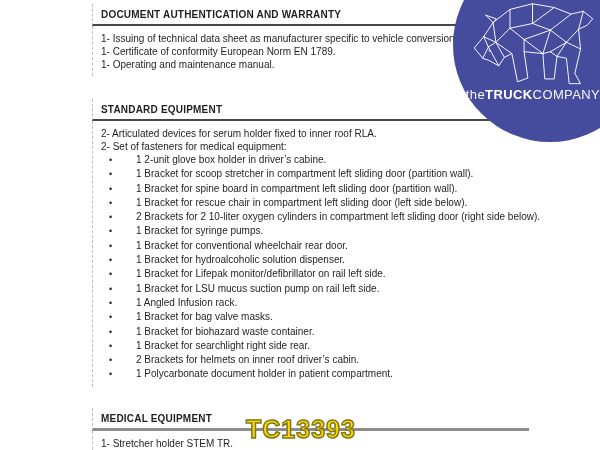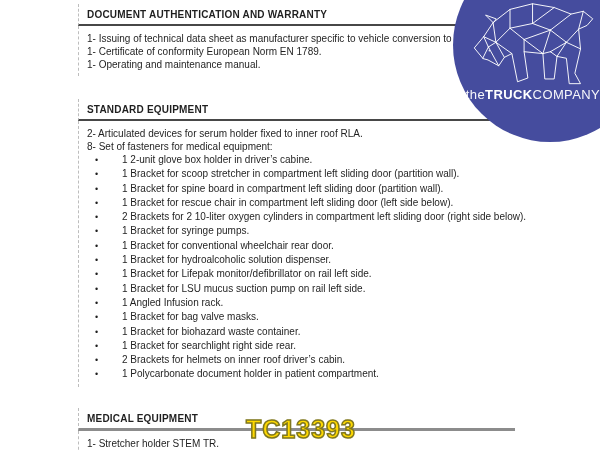--- a/index.html
+++ b/index.html
@@ -5,21 +5,21 @@
   html,body{margin:0;padding:0;}
   body{
     width:600px;height:450px;overflow:hidden;position:relative;
     background:#ffffff;
     font-family:"Liberation Sans",sans-serif;
     color:#1f1f1f;
   }
   .page{position:absolute;inset:0;}
 
   
-  .sec{position:absolute;left:78px;width:437px;}
+  .sec{position:absolute;left:92px;width:437px;}
   .sec-head{
     font-size:10px;font-weight:bold;letter-spacing:.2px;
     padding:5px 0 4px 8px;
     border-left:1px dashed #bdbdbd;
     border-bottom:2px solid #474747;
     white-space:nowrap;
   }
   .sec-head.gray-rule{border-bottom:3px solid #8c8c8c;}
   .sec-body{
     border-left:1px dashed #bdbdbd;
@@ -73,21 +73,21 @@
         </div>
     </div>
   </section>
 
   <section class="sec" style="top:99px">
     <div class="sec-head">STANDARD EQUIPMENT</div>
     <div class="sec-body">
       <div>
 
       <div class="item">2- Articulated devices for serum holder fixed to inner roof RLA.</div>
-          <div class="item">8- Set of fasteners for medical equipment:</div>
+          <div class="item">2- Set of fasteners for medical equipment:</div>
         </div>
       <div>
 
           <div class="bullet-row">
             <span class="dot">•</span><span>1 2-unit glove box holder in driver’s cabine.</span>
           </div>
 
           <div class="bullet-row">
             <span class="dot">•</span><span>1 Bracket for scoop stretcher in compartment left sliding door (partition wall).</span>
           </div>

